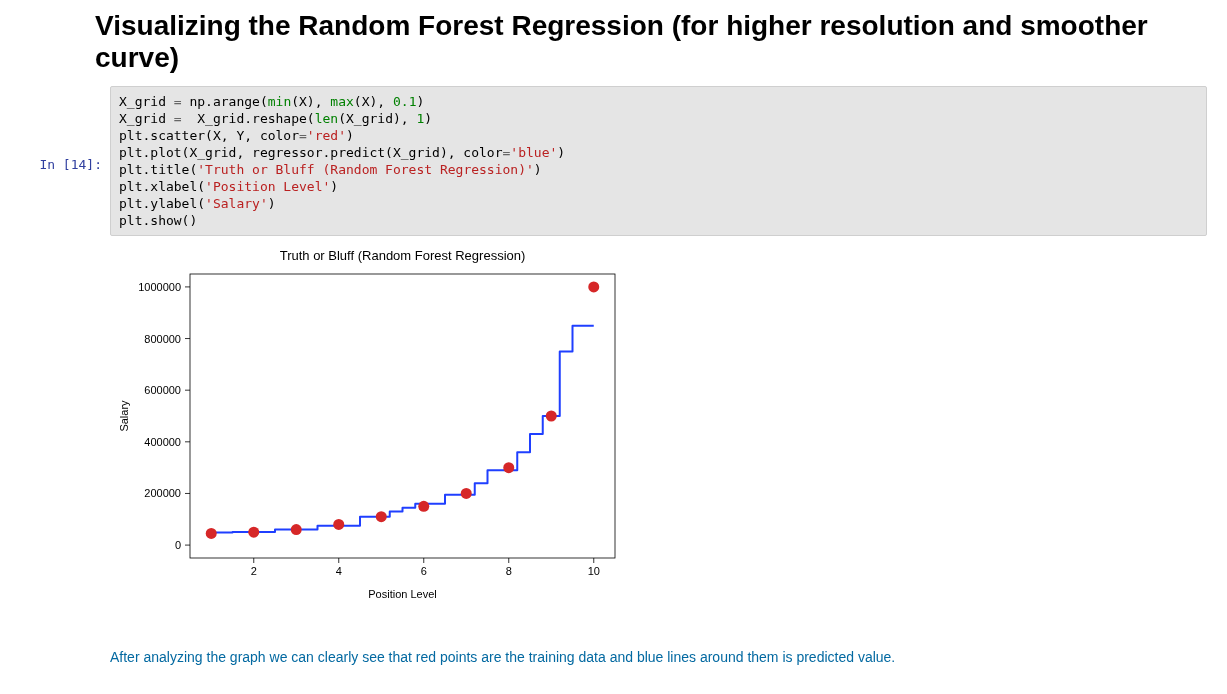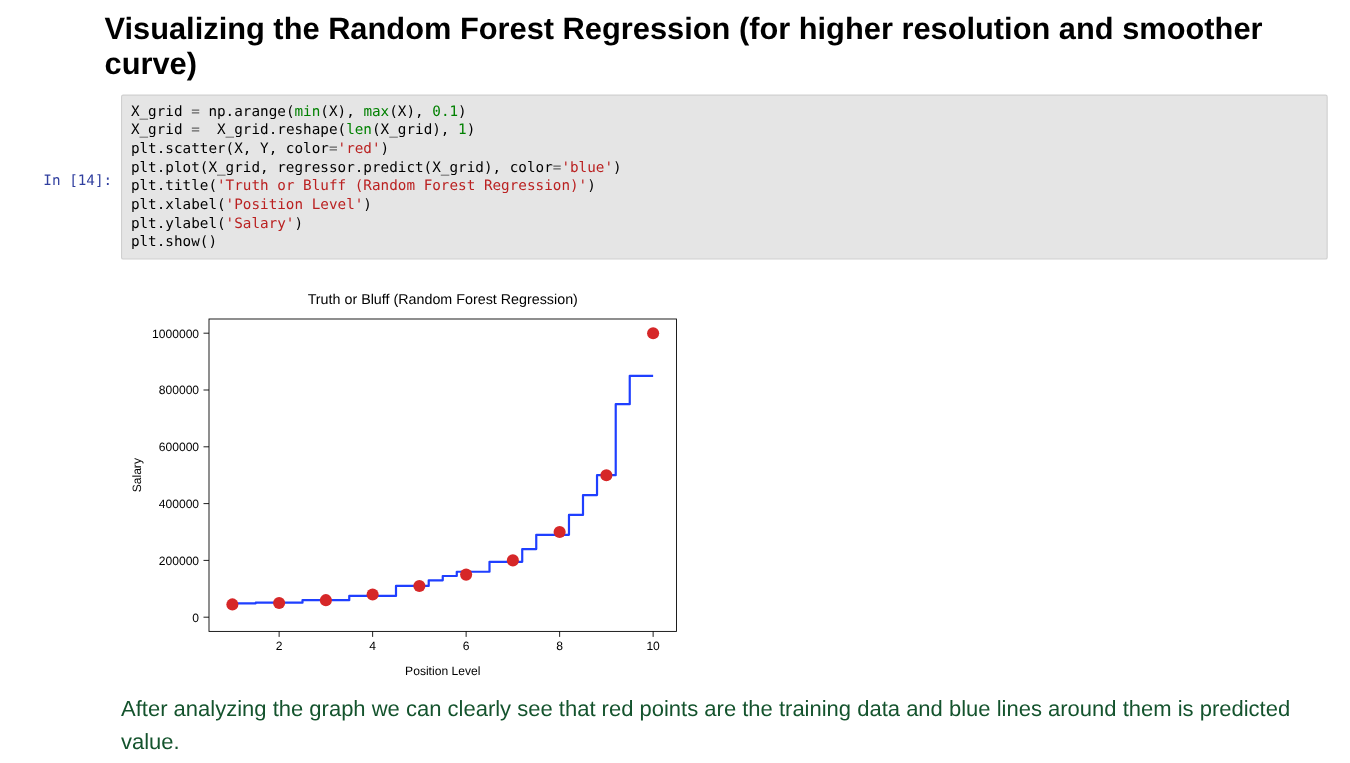--- a/index.html
+++ b/index.html
@@ -47,44 +47,44 @@
     white-space: pre;
   }
   .tok-builtin { color: #008000; }
   .tok-num   { color: #008000; }
   .tok-str   { color: #ba2121; }
   .tok-name  { color: #000; }
   .tok-op    { color: #666; }
 
   .output-cell {
     display: flex;
-    margin-top: 22px;
+    margin-top: 6px;
   }
   .output-pad {
     width: 90px;
     flex-shrink: 0;
   }
   .chart-wrap {
     padding: 4px 0 0 0;
   }
   svg.chart {
     display: block;
   }
   .chart-title {
     font-size: 13px;
     fill: #000;
     text-anchor: middle;
   }
   .axis-label { font-size: 11px; fill:#000; text-anchor: middle; }
 
   .prose {
     margin-left: 90px;
-    margin-top: 8px;
-    font-size: 20px;
-    color: #14532d;
+    margin-top: 41px;
+    font-size: 14px;
+    color: #0369a1;
     line-height: 1.5;
   }
   .prose p { margin: 0 0 22px 0; }
 </style>
 </head>
 <body>
 
 <h2>Visualizing the Random Forest Regression (for higher resolution and smoother curve)</h2>
 
 <div class="cell">

